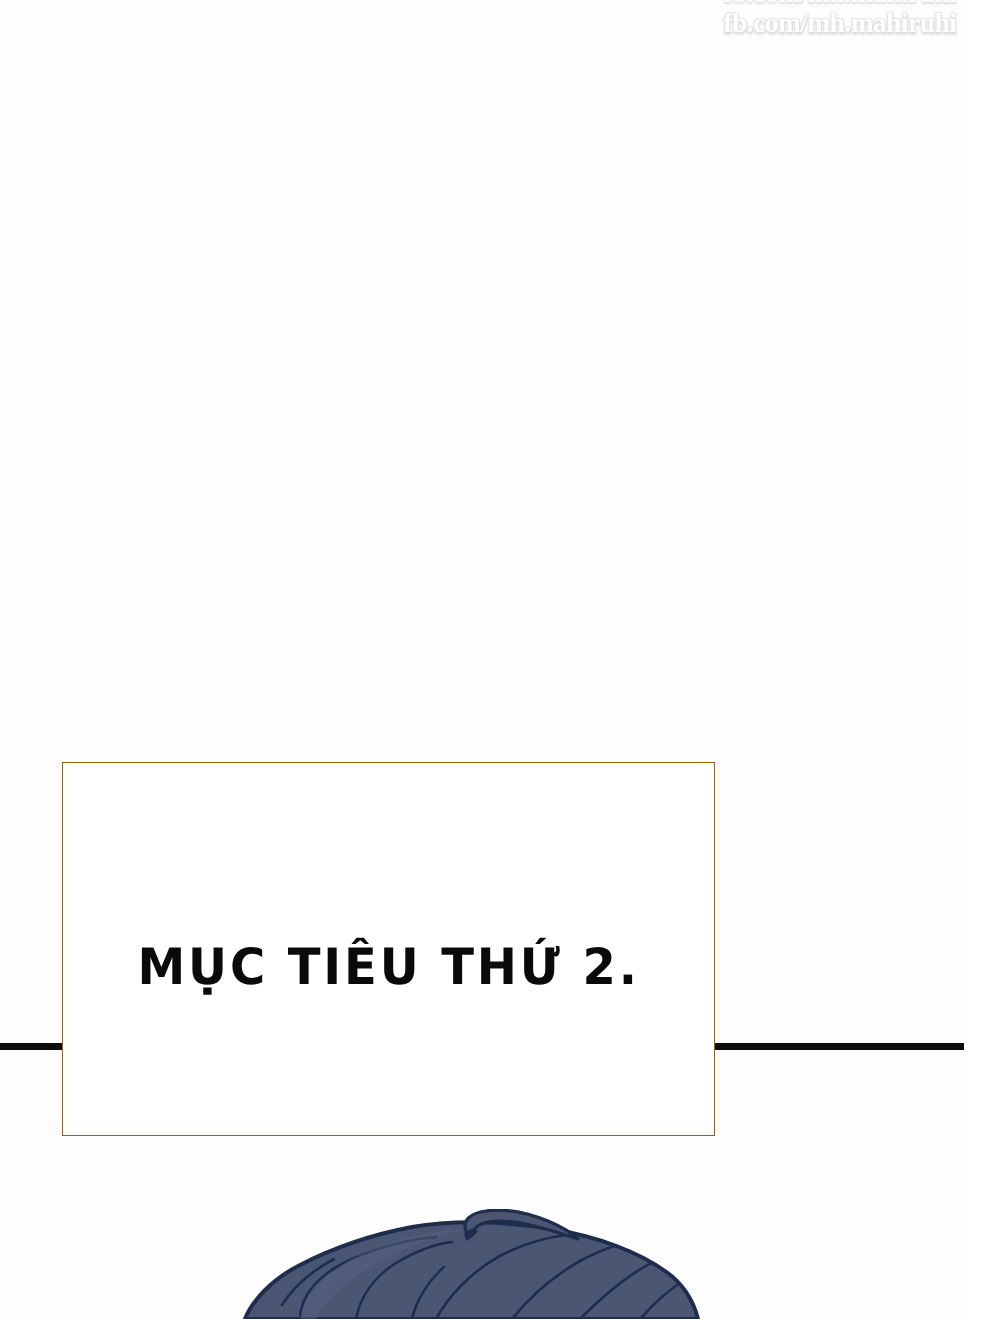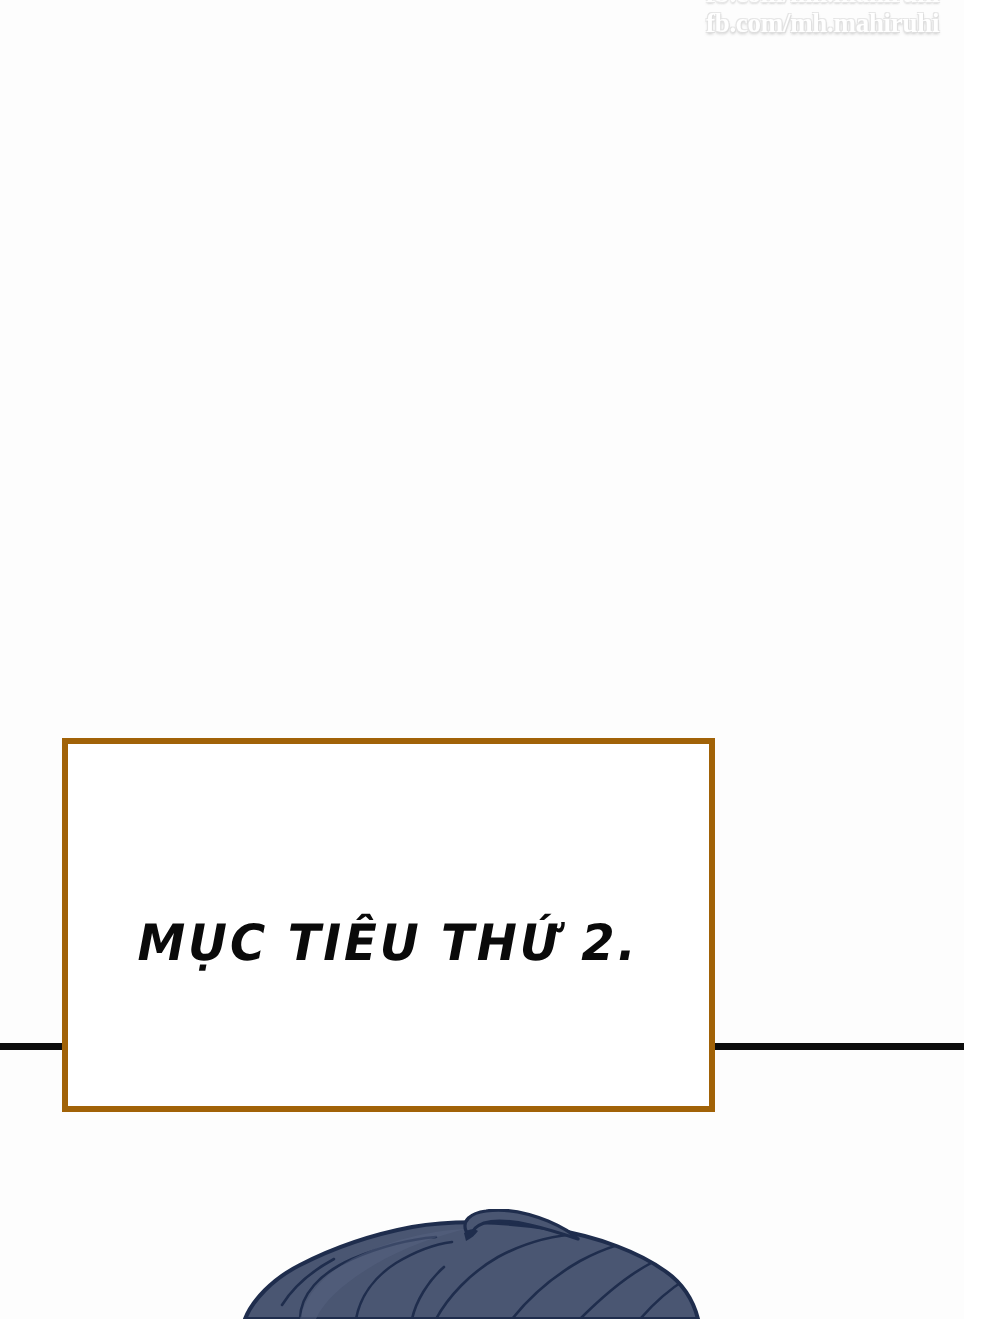--- a/index.html
+++ b/index.html
@@ -8,20 +8,21 @@
     background: #ffffff;
   }
 
   #page {
     position: relative;
     width: 964px;
     height: 1319px;
     background: #fdfdfd;
     overflow: hidden;
     font-family: "Liberation Sans", sans-serif;
+    text-align: center;
   }
 
   
   .watermark-clipped {
     position: absolute;
     left: 706px;
     top: -22px;
     width: 268px;
     height: 30px;
     font-family: "Liberation Serif", serif;
@@ -70,30 +71,29 @@
     height: 7px;
     background: #0d0d0d;
   }
   .divider-left  { left: 0px;   width: 64px; }
   .divider-right { left: 713px; width: 287px; }
 
   
   .caption-box {
     position: absolute;
     left: 62px;
-    top: 738px;
+    top: 762px;
     width: 653px;
     height: 374px;
     box-sizing: border-box;
-    border: 6px solid #a16207;
+    border: 1px solid #a16207;
     background: #ffffff;
     display: flex;
     align-items: center;
     justify-content: center;
-    font-style: italic;
   }
 
   .caption-text {
     font-family: "DejaVu Sans", sans-serif;
     font-size: 50px;
     font-weight: 600;
     letter-spacing: 3px;
     color: #0a0a0a;
     white-space: nowrap;
     transform: translateY(18px) scaleX(0.96);

